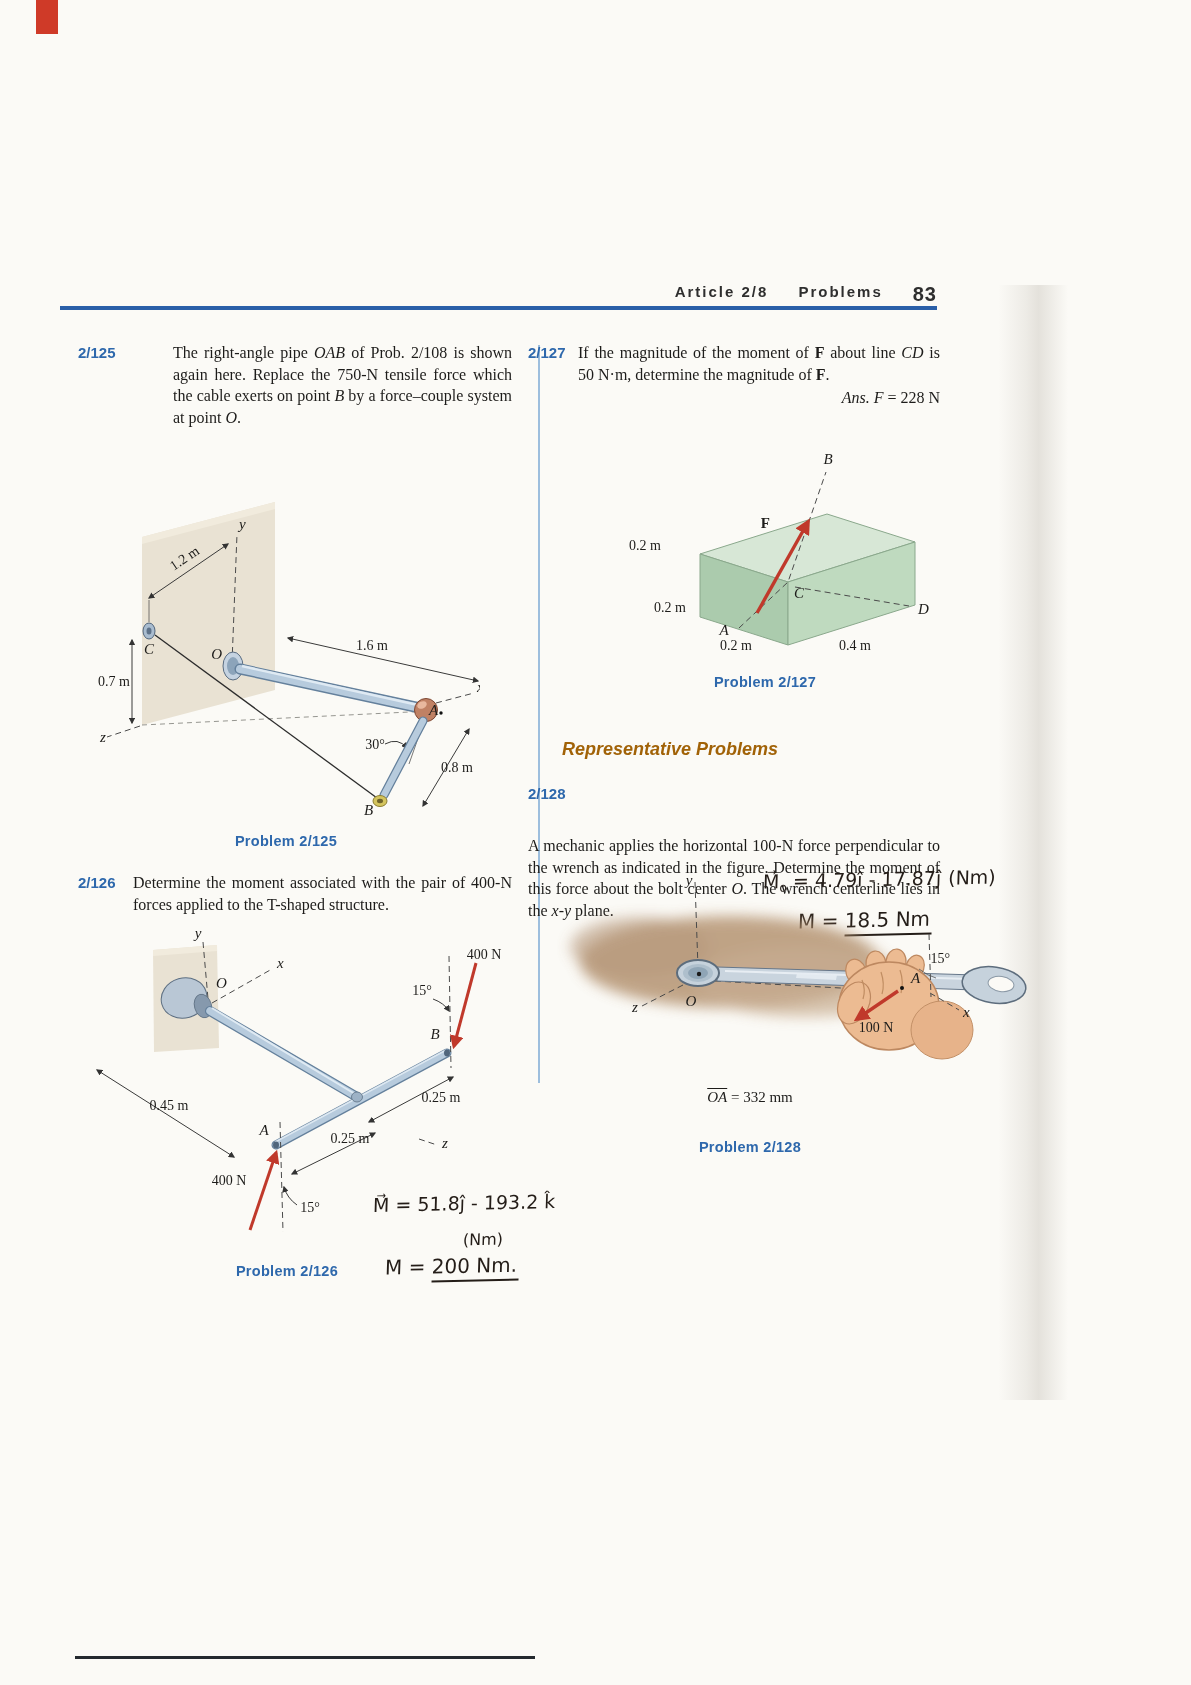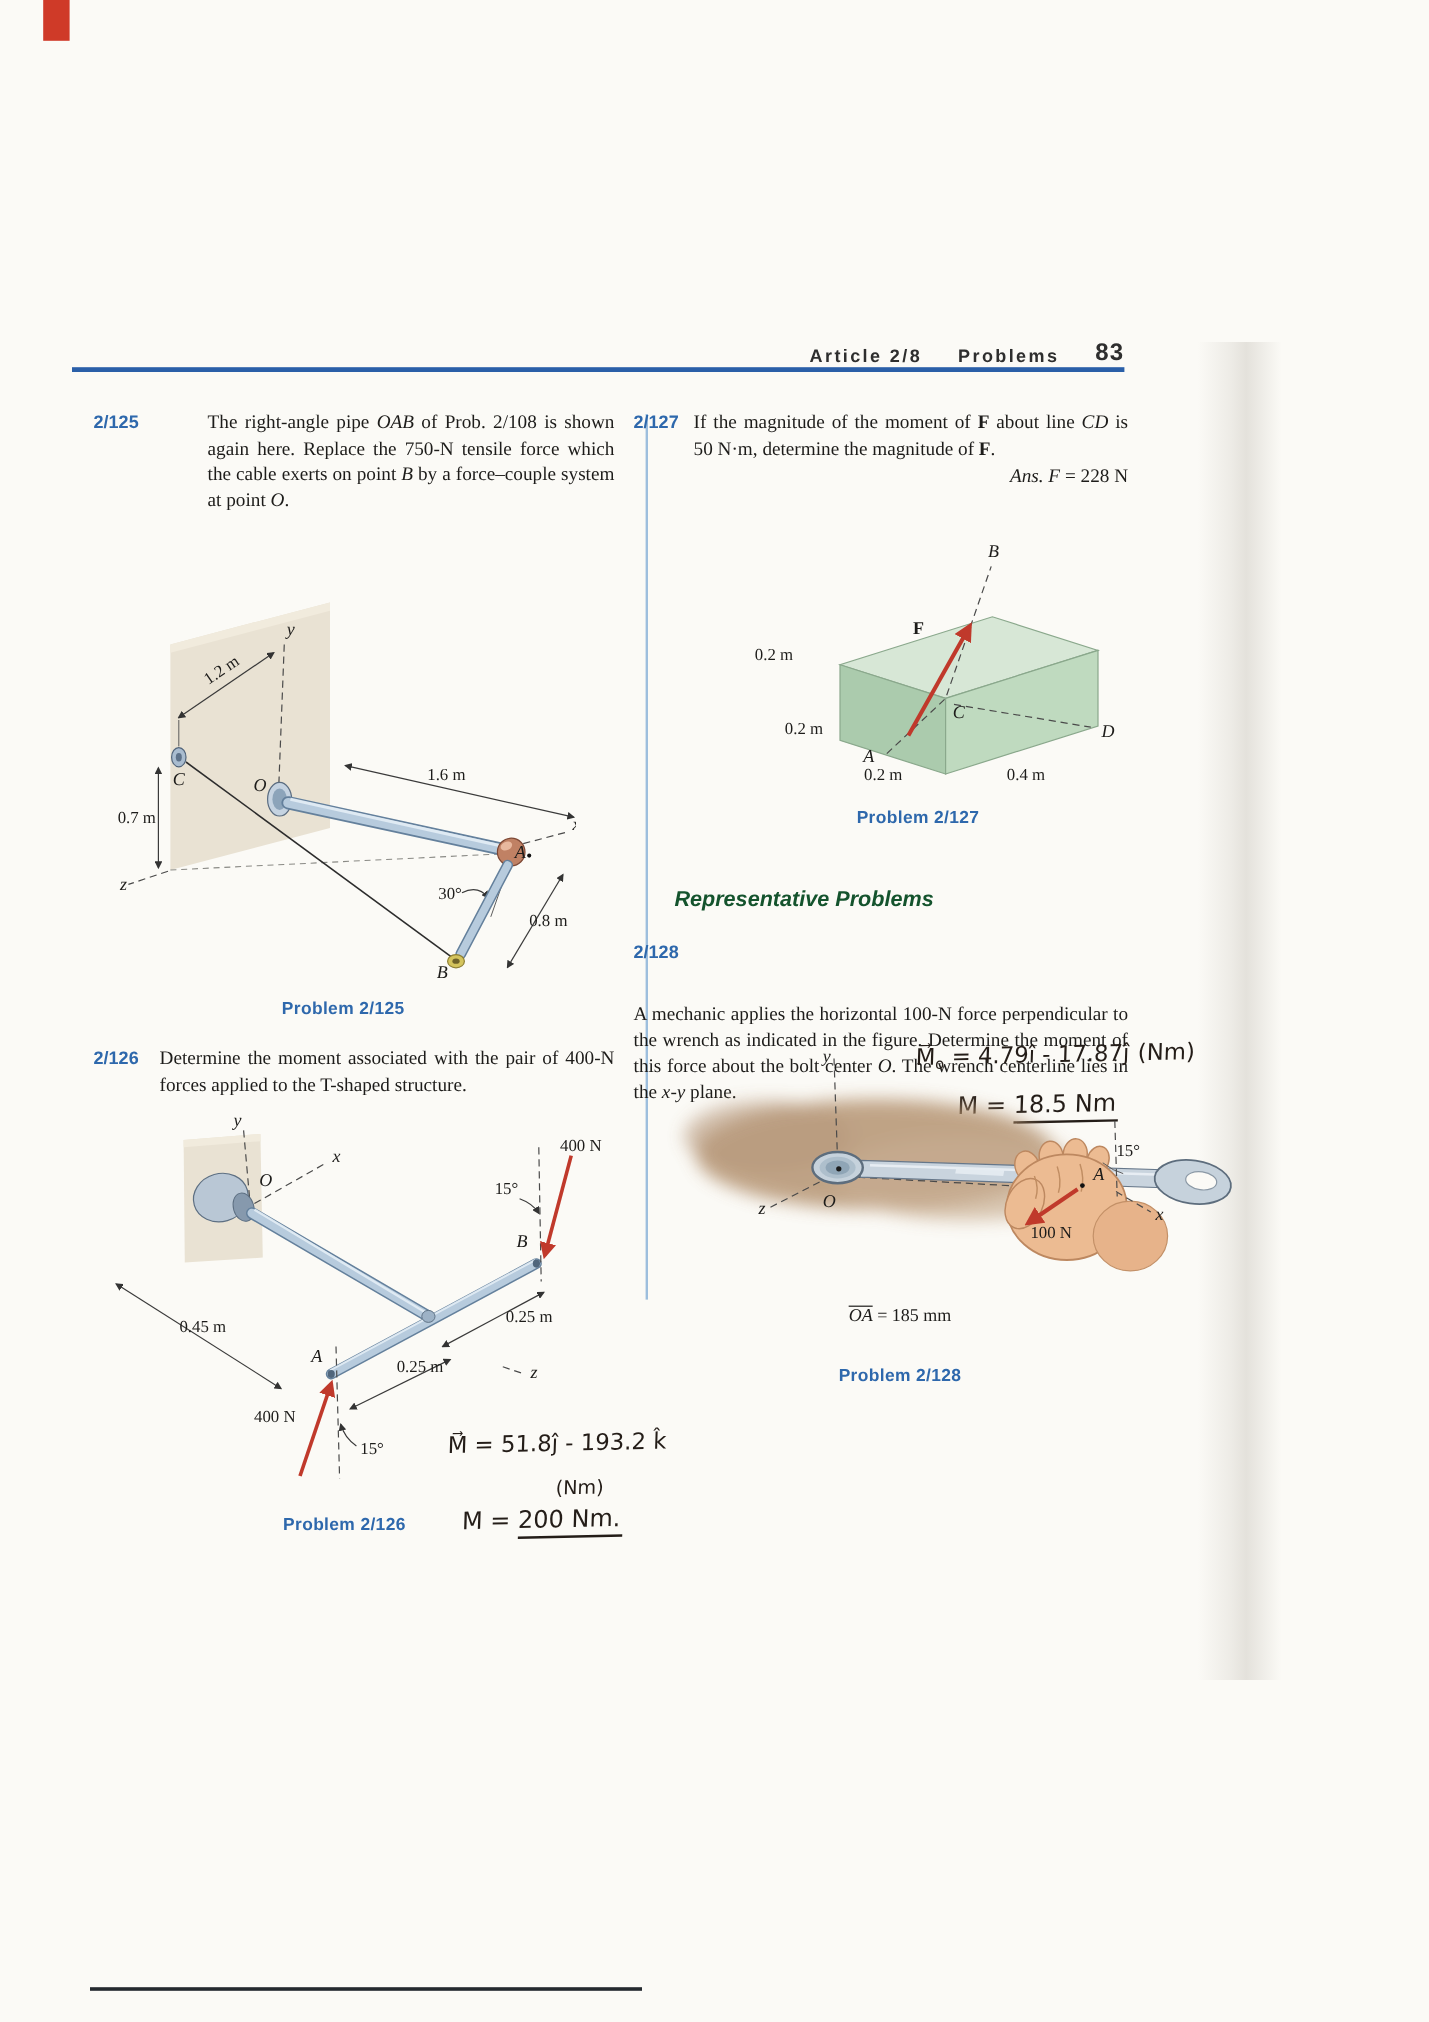--- a/index.html
+++ b/index.html
@@ -2,21 +2,21 @@
 <html><head>
 <meta charset="utf-8">
 <style>
   html,body{margin:0;padding:0;background:#dedcd6;}
   .page{position:relative;width:1191px;height:1685px;background:#fbfaf6;overflow:hidden;
         font-family:"Liberation Serif",serif;color:#1d1c1a;}
   .corner-mark{position:absolute;left:36px;top:0;width:22px;height:34px;background:#cf3a28;}
   .edge-shade{position:absolute;left:998px;top:285px;width:70px;height:1115px;
         background:linear-gradient(90deg,rgba(0,0,0,0) 0%,rgba(115,105,88,.10) 40%,rgba(115,105,88,.17) 58%,rgba(0,0,0,0) 100%);}
   .page-header{position:absolute;top:283px;left:0;width:937px;display:flex;justify-content:flex-end;
-        align-items:flex-end;gap:30px;font-family:"Liberation Sans",sans-serif;font-weight:bold;color:#2e2e2e;}
+        align-items:flex-start;gap:30px;font-family:"Liberation Sans",sans-serif;font-weight:bold;color:#2e2e2e;}
   .hdr-article,.hdr-problems{font-size:15px;letter-spacing:2px;}
   .hdr-page{font-size:20px;letter-spacing:1px;}
   .header-rule{position:absolute;left:60px;top:306px;width:877px;height:4px;background:#2a5fa8;}
   .col-divider{position:absolute;left:538px;top:345px;width:2px;height:738px;background:rgba(95,150,205,.6);}
   .bottom-rule{position:absolute;left:75px;top:1656px;width:460px;height:3px;background:#24292e;}
 
   .prob{position:absolute;display:flex;}
   .prob .num{font-family:"Liberation Sans",sans-serif;font-weight:bold;font-size:15px;color:#2e68ac;padding-top:2px;}
   .col-l .num{flex:0 0 55px;}
   .col-r .num{flex:0 0 50px;}
@@ -24,21 +24,21 @@
   .prob p{margin:0;font-size:16px;line-height:21.5px;}
   .prob .body{text-align:justify;}
   .prob .ans{text-align:right;margin-top:2px;}
   .rt-i{font-style:italic;}
   .rt-b{font-weight:bold;}
   .rt-subi{font-size:.7em;font-style:italic;vertical-align:-.25em;}
 
   .caption{position:absolute;text-align:center;font-family:"Liberation Sans",sans-serif;font-weight:bold;
         font-size:14.5px;color:#2e68ac;letter-spacing:.3px;}
   .rep-heading{position:absolute;left:562px;top:739px;font-family:"Liberation Sans",sans-serif;
-        font-weight:bold;font-style:italic;font-size:18px;color:#14532d;}
+        font-weight:bold;font-style:italic;font-size:18px;color:#a16207;}
 
   .fig{position:absolute;}
   svg text{font-family:"Liberation Serif",serif;font-size:14px;fill:#1d1c1a;}
   svg .it{font-style:italic;font-size:15px;}
   svg .bold{font-weight:bold;font-size:15px;}
   .dash{stroke:#4a4a4a;stroke-width:1;stroke-dasharray:6 4;fill:none;}
   .dashlite{stroke:#8a8a85;stroke-width:.9;stroke-dasharray:5 4;fill:none;}
   .dim{stroke:#3a3a3a;stroke-width:1;fill:none;}
   .thin{stroke:#555;stroke-width:.8;fill:none;}
   .ptr{stroke:#3a3a3a;stroke-width:1;fill:none;}
@@ -328,18 +328,18 @@
     <text class="it" x="144" y="13" text-anchor="middle">y</text>
     <text class="it" x="90" y="140" text-anchor="middle">z</text>
     <text class="it" x="418" y="145">x</text>
     <text class="it" x="146" y="134" text-anchor="middle">O</text>
     <text class="it" x="366" y="111">A</text>
     <text x="331" y="160" text-anchor="middle">100 N</text>
     <text x="405" y="91" text-anchor="end">15°</text>
   </svg>
 
   <div class="oa-note" style="left:600px;top:1089px;width:300px;">
-    <span class="ov">OA</span><span> = 185 mm</span>
+    <span class="ov">OA</span><span> = 332 mm</span>
   </div>
   <div class="caption" style="left:620px;top:1139px;width:260px;">Problem 2/128</div>
 
   <div class="bottom-rule"></div>
 </div>
 
 </body></html>

